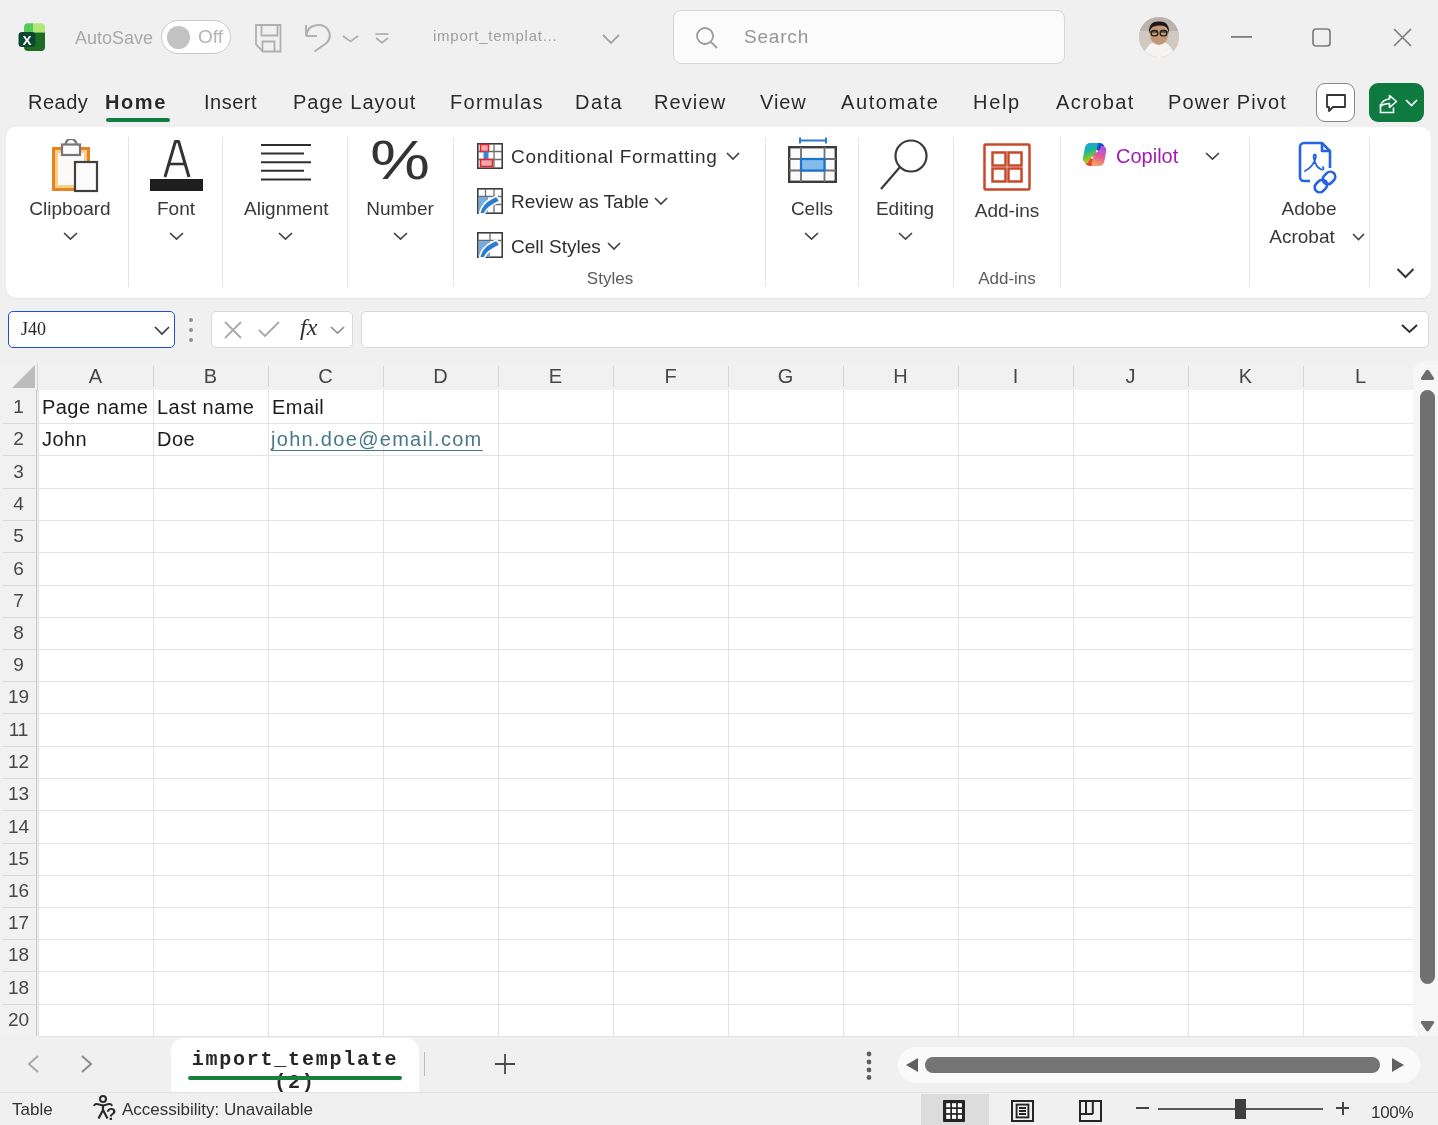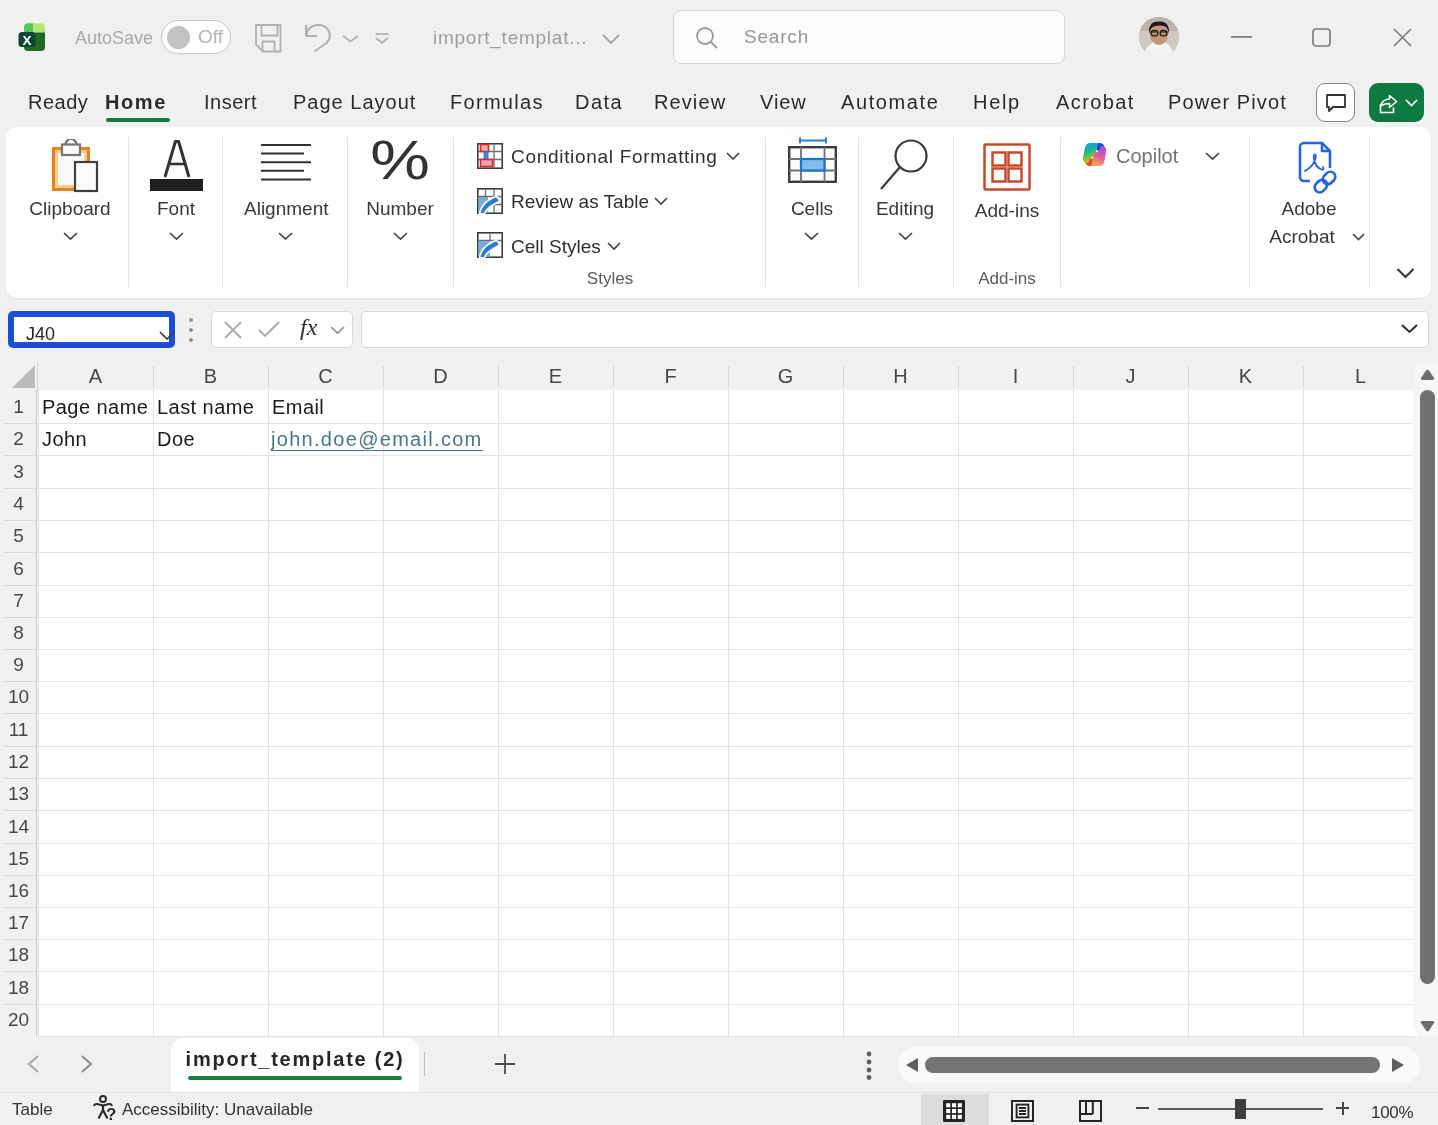--- a/index.html
+++ b/index.html
@@ -5,42 +5,42 @@
 * { margin:0; padding:0; box-sizing:border-box; }
 html,body { width:1438px; height:1125px; overflow:hidden; }
 body { background:#f0f0f0; font-family:"Liberation Sans", sans-serif; color:#262626; position:relative; }
 .abs { position:absolute; }
 svg { display:block; }
 #xlicon { left:18px; top:22px; }
 #autosave { left:75px; top:28px; font-size:18px; color:#a9a9a9; }
 #toggle { left:161px; top:20px; width:70px; height:34px; border:1.6px solid #c9c9c9; border-radius:17px; background:#fefefe; }
 #toggle .knob { position:absolute; left:4.5px; top:4.6px; width:23px; height:23px; border-radius:50%; background:#c2c2c2; }
 #toggle .offtxt { position:absolute; left:36px; top:5px; font-size:19px; color:#b5b5b5; }
-#docname { left:433px; top:27px; font-size:19px; color:#9e9e9e; letter-spacing:0.75px; }
+#docname { left:433px; top:27px; font-size:15px; color:#9e9e9e; letter-spacing:0.75px; }
 #searchbox { left:673px; top:10px; width:392px; height:54px; background:#fbfbfb; border:1px solid #d6d6d6; border-radius:8px; }
 #searchtxt { left:744px; top:26px; font-size:19px; color:#969696; letter-spacing:0.8px; }
 #avatar { left:1139px; top:17px; width:40px; height:40px; border-radius:50%; overflow:hidden; background:#cfc5bc; }
 
 
 .menuitem { position:absolute; top:91px; font-size:20px; color:#2b2b2b; }
 #homeitem { font-weight:700; }
 #homeline { left:106px; top:118px; width:64px; height:3.5px; background:#127c42; border-radius:2px; }
 #cmtbtn { left:1316px; top:83px; width:39px; height:39px; background:#fff; border:1.5px solid #868686; border-radius:9px; }
 #sharebtn { left:1369px; top:83px; width:55px; height:39px; background:#0e7a40; border-radius:9px; }
 
 
 #ribbon { left:6px; top:127px; width:1425px; height:171px; background:#ffffff; border-radius:10px; box-shadow:0 1px 2px rgba(0,0,0,0.06); }
 .rsep { position:absolute; top:137px; width:1px; height:150px; background:#e4e4e4; }
 .rlabel { position:absolute; font-size:19px; color:#383838; text-align:center; }
 .rchev { position:absolute; }
 .glabel { position:absolute; font-size:17px; color:#5c5c5c; text-align:center; }
 .srow { position:absolute; font-size:19px; color:#2f2f2f; }
 
 
-#namebox { left:8px; top:311px; width:167px; height:37px; background:#fff; border:6px solid #1d4ed8; border-radius:5px; }
+#namebox { left:8px; top:311px; width:167px; height:37px; background:#fff; border:1px solid #1d4ed8; border-radius:5px;font-family:Liberation Serif, serif; }
 #fxbox { left:211px; top:311px; width:142px; height:37px; background:#fff; border:1px solid #d9d9d9; border-radius:5px; }
 #formulabox { left:361px; top:311px; width:1068px; height:37px; background:#fff; border:1px solid #d9d9d9; border-radius:5px; }
 
 
 #colheads { left:0; top:362px; width:1418px; height:29px; background:#f1f1f1; border-bottom:1px solid #bdbdbd; }
 .colletter { position:absolute; top:363px; width:115px; height:27px; line-height:27px; text-align:center; font-size:20px; color:#474747; }
 .colsep { position:absolute; top:366px; width:1px; height:21px; background:#d5d5d5; }
 #rowheads { left:0; top:390px; width:37px; height:646px; background:#f1f1f1; border-right:1px solid #c8c8c8; }
 .rownum { position:absolute; left:0; width:37px; text-align:center; font-size:19px; color:#474747; }
 .rowsep { position:absolute; left:3px; width:33px; height:1px; background:#dadada; }
@@ -49,21 +49,21 @@
   background-size:115px 100%; }
 .hline { position:absolute; left:38px; width:1375px; height:1px; background:#e3e3e3; }
 .cell { position:absolute; font-size:20px; color:#1b1b1b; line-height:32px; }
 
 
 #vscroll { left:1413px; top:361px; width:25px; height:675px; background:#f6f6f6; border-radius:12px 0 0 12px; }
 #vthumb { left:1420px; top:390px; width:15px; height:594px; background:#707070; border-radius:7.5px; }
 
 
 #tabbar { left:0; top:1036px; width:1438px; height:57px; background:#f0f0f0; }
-#sheettab { left:171px; top:1038px; width:248px; height:66px; background:#fff; border-radius:13px; }
+#sheettab { left:171px; top:1038px; width:248px; height:66px; background:#fff; border-radius:13px;font-family:Liberation Mono, monospace; }
 #sheettab .txt { position:absolute; left:0; width:100%; top:10px; text-align:center; font-size:20px; font-weight:700; letter-spacing:1.75px; color:#262626; }
 #sheettab .uline { position:absolute; left:17px; top:38px; width:214px; height:4px; background:#17803f; border-radius:2px; }
 #hscroll { left:898px; top:1047px; width:522px; height:36px; background:#fafafa; border-radius:18px; }
 #hthumb { left:925px; top:1057px; width:455px; height:16px; background:#747474; border-radius:8px; }
 
 
 #statusbar { left:0; top:1092px; width:1438px; height:33px; background:#f0f0f0; border-top:1px solid #e2e2e2; }
 #viewsel { left:921px; top:1094px; width:68px; height:31px; background:#dcdcdc; }
 .sbtxt { position:absolute; font-size:17px; color:#333; }
 </style>
@@ -298,21 +298,21 @@
     <linearGradient id="cg4" x1="0.2" y1="0.2" x2="1" y2="1">
       <stop offset="0" stop-color="#ef5a33"></stop>
         <stop offset="1" stop-color="#d63028"></stop>
     </linearGradient>
   </defs>
   <path d="M13 1 H18.6 C21.8 1 23.9 3.6 23.2 6.7 L22.2 10.4 L15.5 8 Z" fill="url(#cg3)"></path>
   <path d="M14.5 24 H8.9 C5.7 24 3.6 21.4 4.3 18.3 L5.3 14.6 L12 17 Z" fill="url(#cg4)"></path>
   <path d="M9.3 1 C6.6 1 4.5 2.8 4 5.3 L2 16 C1.5 18.6 3.3 21 6 21 H7.2 C7.7 18 9.4 15.6 12.1 14.4 L13.3 13.9 C13.9 13.6 14.3 13.1 14.5 12.4 L17 1 Z" fill="url(#cg1)"></path>
   <path d="M18 24 C20.7 24 22.8 22.2 23.3 19.7 L25.2 9 C25.7 6.4 23.9 4 21.2 4 H20 C19.5 7 17.8 9.4 15.1 10.6 L13.9 11.1 C13.3 11.4 12.9 11.9 12.7 12.6 L10.2 24 Z" fill="url(#cg2)"></path>
 </svg>
-<div class="abs" style="left:1116px;top:145px;font-size:20px;color:#737373">Copilot</div>
+<div class="abs" style="left:1116px;top:145px;font-size:20px;color:#a21caf">Copilot</div>
 <svg class="rchev" style="left:1205px;top:152px" width="15" height="9" viewBox="0 0 15 9" fill="none" stroke="#444" stroke-width="1.7">
     <path d="M1 1 L7.5 7 L14 1"></path>
   </svg>
 
 <svg class="abs" style="left:1290px;top:141px" width="52" height="56" viewBox="0 0 52 56" fill="none">
   <path d="M22 2 H32 L40 10 V19 M40 27 V19 M10 14 V36 a4 4 0 0 0 4 4 H20 M10 14 V6 a4 4 0 0 1 4-4 H22" stroke="#2563e3" stroke-width="2.6"></path>
   <path d="M32 2 V10 H40" stroke="#2563e3" stroke-width="2.6" stroke-linejoin="round"></path>
   <path d="M15 30 Q23 26 25.5 17.5 Q26.5 13.5 24.8 13.5 Q23 13.5 24 18 Q25.8 26.5 31.5 28.5 Q34.5 29.5 33 26" stroke="#2563e3" stroke-width="1.8" stroke-linecap="round"></path>
   <g transform="translate(35,41) rotate(-45)" stroke="#2563e3">
     <rect x="-12.5" y="-5" width="13.5" height="10" rx="5" stroke-width="2.6"></rect>
@@ -495,21 +495,21 @@
 <div class="hline" style="top:585px"></div>
 <div class="rownum" style="top:585px;height:32px;line-height:32px">7</div>
 <div class="rowsep" style="top:585px"></div>
 <div class="hline" style="top:617px"></div>
 <div class="rownum" style="top:617px;height:32px;line-height:32px">8</div>
 <div class="rowsep" style="top:617px"></div>
 <div class="hline" style="top:649px"></div>
 <div class="rownum" style="top:649px;height:32px;line-height:32px">9</div>
 <div class="rowsep" style="top:649px"></div>
 <div class="hline" style="top:681px"></div>
-<div class="rownum" style="top:681px;height:32px;line-height:32px">10</div>
+<div class="rownum" style="top:681px;height:32px;line-height:32px">19</div>
 <div class="rowsep" style="top:681px"></div>
 <div class="hline" style="top:713px"></div>
 <div class="rownum" style="top:713px;height:33px;line-height:33px">11</div>
 <div class="rowsep" style="top:713px"></div>
 <div class="hline" style="top:746px"></div>
 <div class="rownum" style="top:746px;height:32px;line-height:32px">12</div>
 <div class="rowsep" style="top:746px"></div>
 <div class="hline" style="top:778px"></div>
 <div class="rownum" style="top:778px;height:32px;line-height:32px">13</div>
 <div class="rowsep" style="top:778px"></div>

